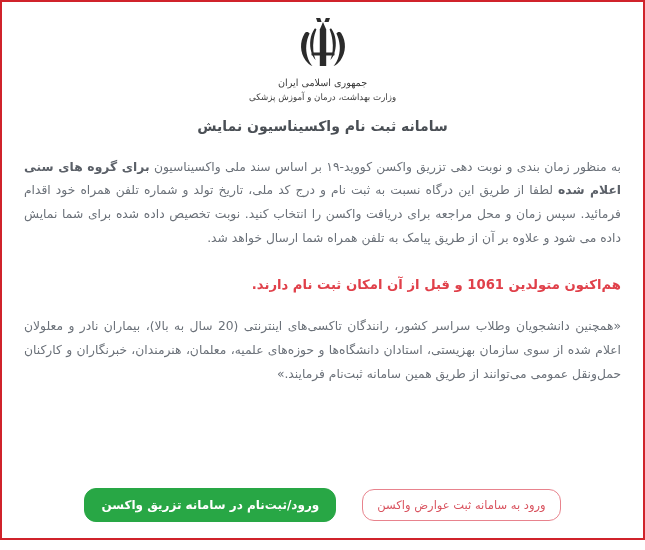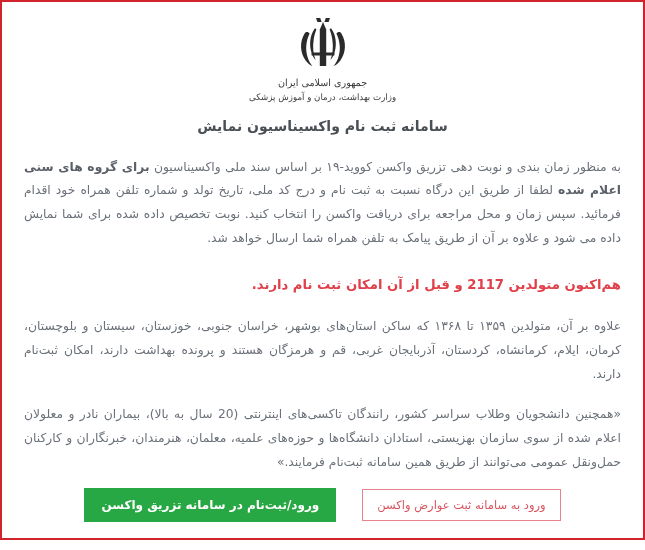--- a/index.html
+++ b/index.html
@@ -122,21 +122,21 @@
     gap: 26px;
   }
   .btn {
     box-sizing: border-box;
     display: inline-flex;
     align-items: center;
     justify-content: center;
     font-family: "DejaVu Sans", "Liberation Sans", sans-serif;
     font-size: 12px;
     font-weight: bold;
-    border-radius: 0;
+    border-radius: 12px;
     cursor: pointer;
     white-space: nowrap;
     text-decoration: none;
   }
   .btn-primary {
     background: #28a745;
     border: 1px solid #28a745;
     color: #ffffff;
     padding: 9px 16px;
     min-width: 200px;
@@ -195,23 +195,22 @@
     </div>
   </div>
 
   <h1 class="site-title">سامانه ثبت نام واکسیناسیون نمایش</h1>
 
   <div class="content">
 
 
     <p class="para"><span>به منظور زمان بندی و نوبت دهی تزریق واکسن کووید-۱۹ بر اساس سند ملی واکسیناسیون </span><b class="bold">برای گروه های سنی اعلام شده</b><span> لطفا از طریق این درگاه نسبت به ثبت نام و درج کد ملی، تاریخ تولد و شماره تلفن همراه خود اقدام فرمائید. سپس زمان و محل مراجعه برای دریافت واکسن را انتخاب کنید. نوبت تخصیص داده شده برای شما نمایش داده می شود و علاوه بر آن از طریق پیامک به تلفن همراه شما ارسال خواهد شد.</span></p>
 
-    <p class="notice-red">هم‌اکنون متولدین 2117 و قبل از آن امکان ثبت نام دارند.</p>
-
-    <p class="para para-provinces">علاوه بر آن، متولدین ۱۳۵۹ تا ۱۳۶۸ که ساکن استان‌های بوشهر، خراسان جنوبی، خوزستان، سیستان و بلوچستان، کرمان، ایلام، کرمانشاه، کردستان، آذربایجان غربی، قم و هرمزگان هستند و پرونده بهداشت دارند، امکان ثبت‌نام دارند.</p>
+    <p class="notice-red">هم‌اکنون متولدین 1061 و قبل از آن امکان ثبت نام دارند.</p>
+
 
     <p class="para para-quote">«همچنین دانشجویان وطلاب سراسر کشور، رانندگان تاکسی‌های اینترنتی (20 سال به بالا)، بیماران نادر و معلولان اعلام شده از سوی سازمان بهزیستی، استادان دانشگاه‌ها و حوزه‌های علمیه، معلمان، هنرمندان، خبرنگاران و کارکنان حمل‌ونقل عمومی می‌توانند از طریق همین سامانه ثبت‌نام فرمایند.»</p>
   </div>
 
   <div class="btn-row">
     <a class="btn btn-outline" href="#">ورود به سامانه ثبت عوارض واکسن</a>
     <a class="btn btn-primary" href="#">ورود/ثبت‌نام در سامانه تزریق واکسن</a>
   </div>
 
 </div>

